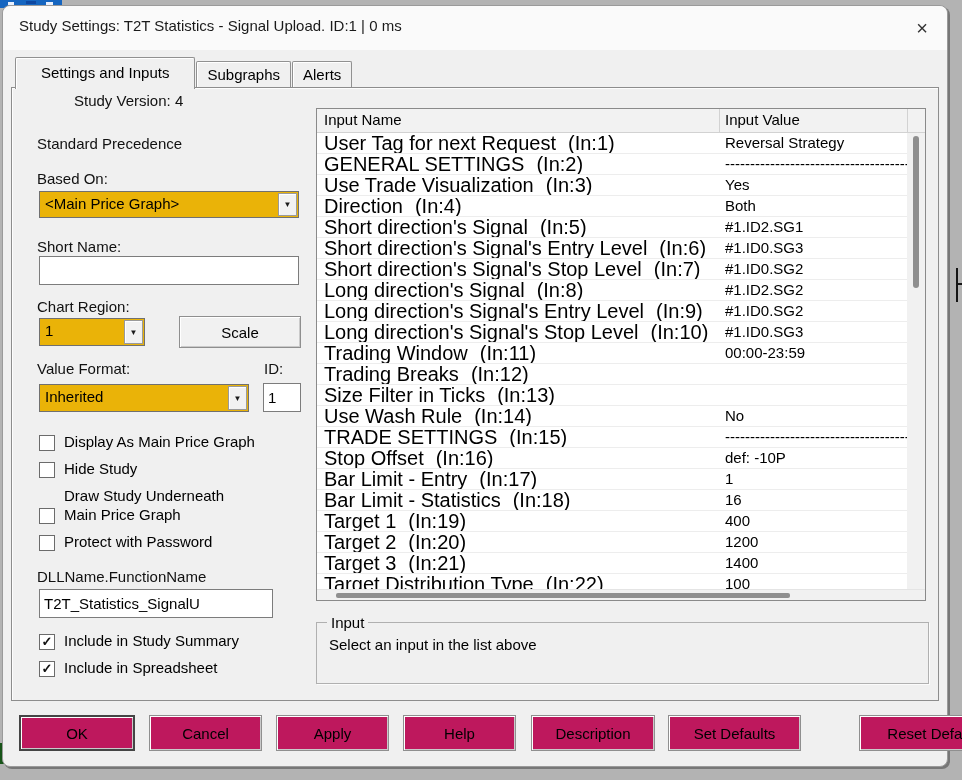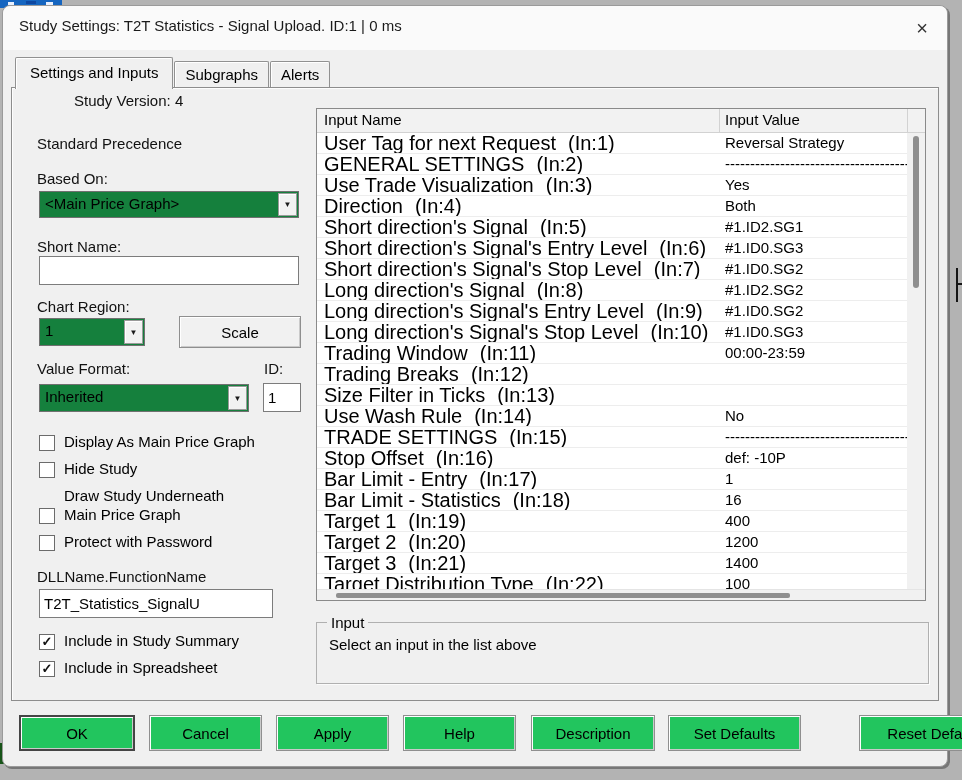--- a/index.html
+++ b/index.html
@@ -43,37 +43,37 @@
   
   .tabs { position:absolute; left:12px; top:51px; display:flex; align-items:flex-end; z-index:5; }
   .tab {
     height:26px; line-height:25px; padding:0 10px;
     background:#f0f0f0; border:1px solid #919191; border-bottom:none;
     box-shadow:inset 1px 1px 0 #fff;
     font-size:15px; white-space:nowrap; margin-right:1px;
     border-radius:2px 2px 0 0;
   }
   .tab.active {
-    height:32px; line-height:29px; padding:0 14px;
+    height:32px; line-height:29px; padding:0 25px;
     margin-bottom:-2px; z-index:6; position:relative;
   }
 
   
   .tabpage {
     position:absolute; left:8px; top:81px; width:928px; height:614px;
     background:#f0f0f0;
     border:1px solid #8d8d8d;
     box-shadow:inset 1px 1px 0 #fdfdfd;
   }
 
   .lbl { position:absolute; font-size:15px; white-space:nowrap; color:#111; }
 
   
   .combo {
-    position:absolute; background:#15803d; border:1px solid #707070;
+    position:absolute; background:#eab308; border:1px solid #707070;
     display:flex; align-items:stretch;
   }
   .combo-text { flex:1; font-size:15px; padding:3px 0 0 5px; overflow:hidden; white-space:nowrap; }
   .combo-arrow {
     width:19px; margin:1px; background:#f2f2f2;
     border:1px solid #9a9a9a; box-shadow:inset 1px 1px 0 #fff;
     display:flex; align-items:center; justify-content:center;
     font-size:8px; color:#1a1a1a;
   }
 
@@ -128,21 +128,21 @@
   .groupbox-title {
     position:absolute; left:10px; top:-9px; background:#f0f0f0;
     padding:0 4px; font-size:15px;
   }
   .groupbox-msg { position:absolute; left:12px; top:13px; font-size:15px; }
 
   
   .actions { position:absolute; left:0; top:709px; width:946px; height:36px; }
   .act-btn {
     position:absolute; top:0; height:36px;
-    background:#22c55e; border:1px solid #8f8f8f;
+    background:#be185d; border:1px solid #8f8f8f;
     box-shadow:inset 1px 1px 0 #ffffff, inset -1px -1px 0 #cacaca;
     font-family:"Liberation Sans", sans-serif; font-size:15px; color:#000;
     display:flex; align-items:center; justify-content:center; cursor:default;
   }
   .act-btn:nth-of-type(1){ left:16px;  width:116px; border:2px solid #454545; }
   .act-btn:nth-of-type(2){ left:146px; width:113px; }
   .act-btn:nth-of-type(3){ left:273px; width:113px; }
   .act-btn:nth-of-type(4){ left:400px; width:113px; }
   .act-btn:nth-of-type(5){ left:528px; width:124px; }
   .act-btn:nth-of-type(6){ left:665px; width:133px; }

